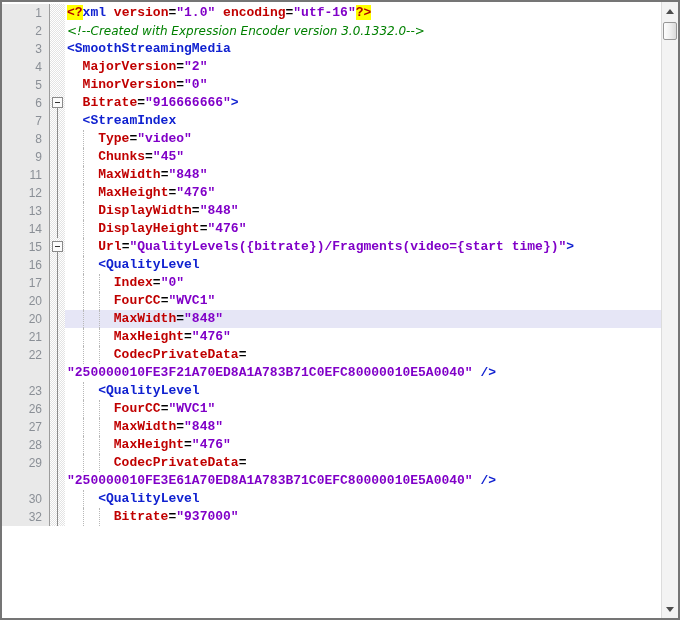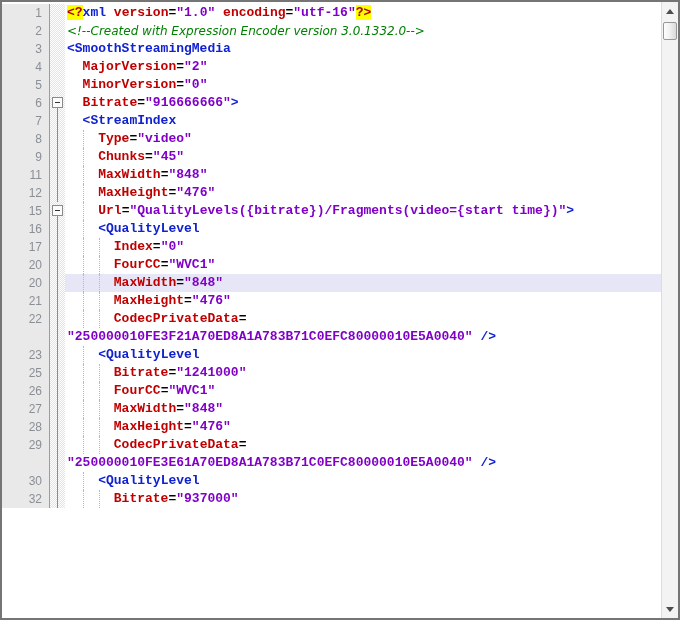--- a/index.html
+++ b/index.html
@@ -130,20 +130,34 @@
         <div class="code"><div class="guide" style="left: 18px;"></div><span class="sg st-plain">    </span><span class="sg st-attr">MaxWidth</span><span class="sg st-plain">=</span><span class="sg st-val">"848"</span></div>
       </div>
       <div class="row">
         <div class="ln">12</div>
         <div class="fold">
           <div class="fvline"></div>
         </div>
         <div class="code"><div class="guide" style="left: 18px;"></div><span class="sg st-plain">    </span><span class="sg st-attr">MaxHeight</span><span class="sg st-plain">=</span><span class="sg st-val">"476"</span></div>
       </div>
       <div class="row">
+        <div class="ln">13</div>
+        <div class="fold">
+          <div class="fvline"></div>
+        </div>
+        <div class="code"><div class="guide" style="left: 18px;"></div><span class="sg st-plain">    </span><span class="sg st-attr">DisplayWidth</span><span class="sg st-plain">=</span><span class="sg st-val">"848"</span></div>
+      </div>
+      <div class="row">
+        <div class="ln">14</div>
+        <div class="fold">
+          <div class="fvline"></div>
+        </div>
+        <div class="code"><div class="guide" style="left: 18px;"></div><span class="sg st-plain">    </span><span class="sg st-attr">DisplayHeight</span><span class="sg st-plain">=</span><span class="sg st-val">"476"</span></div>
+      </div>
+      <div class="row">
         <div class="ln">15</div>
         <div class="fold">
           <div class="fvbelow"></div>
           <div class="fbox">
             <div class="fminus"></div>
           </div>
         </div>
         <div class="code"><div class="guide" style="left: 18px;"></div><span class="sg st-plain">    </span><span class="sg st-attr">Url</span><span class="sg st-plain">=</span><span class="sg st-val">"QualityLevels({bitrate})/Fragments(video={start time})"</span><span class="sg st-tag">&gt;</span></div>
       </div>
       <div class="row">
@@ -194,27 +208,20 @@
           <div class="fvline"></div>
         </div>
         <div class="code"><span class="sg st-val">"250000010FE3F21A70ED8A1A783B71C0EFC80000010E5A0040"</span><span class="sg st-plain"> </span><span class="sg st-tag">/&gt;</span></div>
       </div>
       <div class="row">
         <div class="ln">23</div>
         <div class="fold">
           <div class="fvline"></div>
         </div>
         <div class="code"><div class="guide" style="left: 18px;"></div><span class="sg st-plain">    </span><span class="sg st-tag">&lt;QualityLevel</span></div>
-      </div>
-      <div class="row">
-        <div class="ln">25</div>
-        <div class="fold">
-          <div class="fvline"></div>
-        </div>
-        <div class="code"><div class="guide" style="left: 18px;"></div><div class="guide" style="left: 34px;"></div><span class="sg st-plain">      </span><span class="sg st-attr">Bitrate</span><span class="sg st-plain">=</span><span class="sg st-val">"1241000"</span></div>
       </div>
       <div class="row">
         <div class="ln">26</div>
         <div class="fold">
           <div class="fvline"></div>
         </div>
         <div class="code"><div class="guide" style="left: 18px;"></div><div class="guide" style="left: 34px;"></div><span class="sg st-plain">      </span><span class="sg st-attr">FourCC</span><span class="sg st-plain">=</span><span class="sg st-val">"WVC1"</span></div>
       </div>
       <div class="row">
         <div class="ln">27</div>

